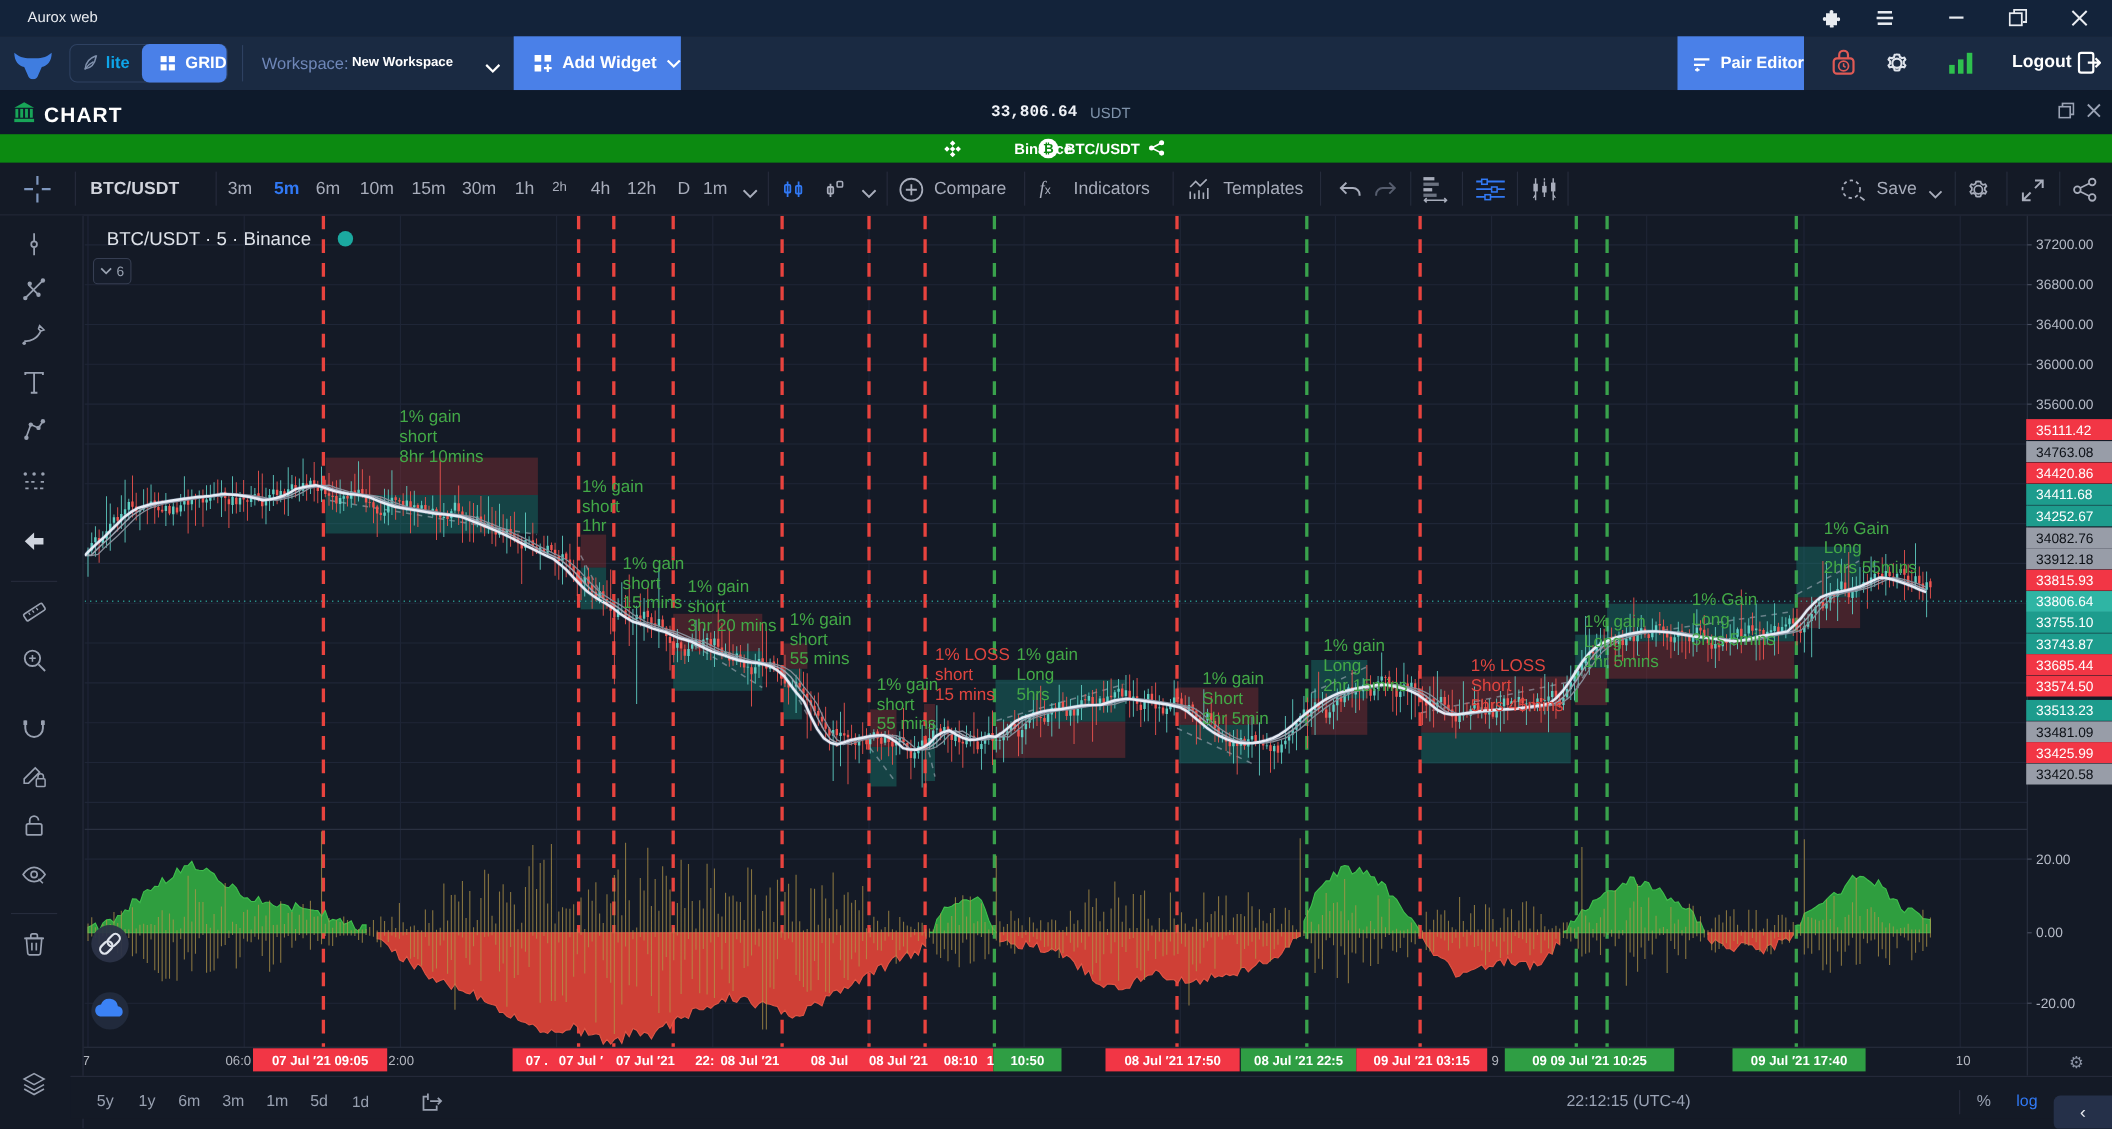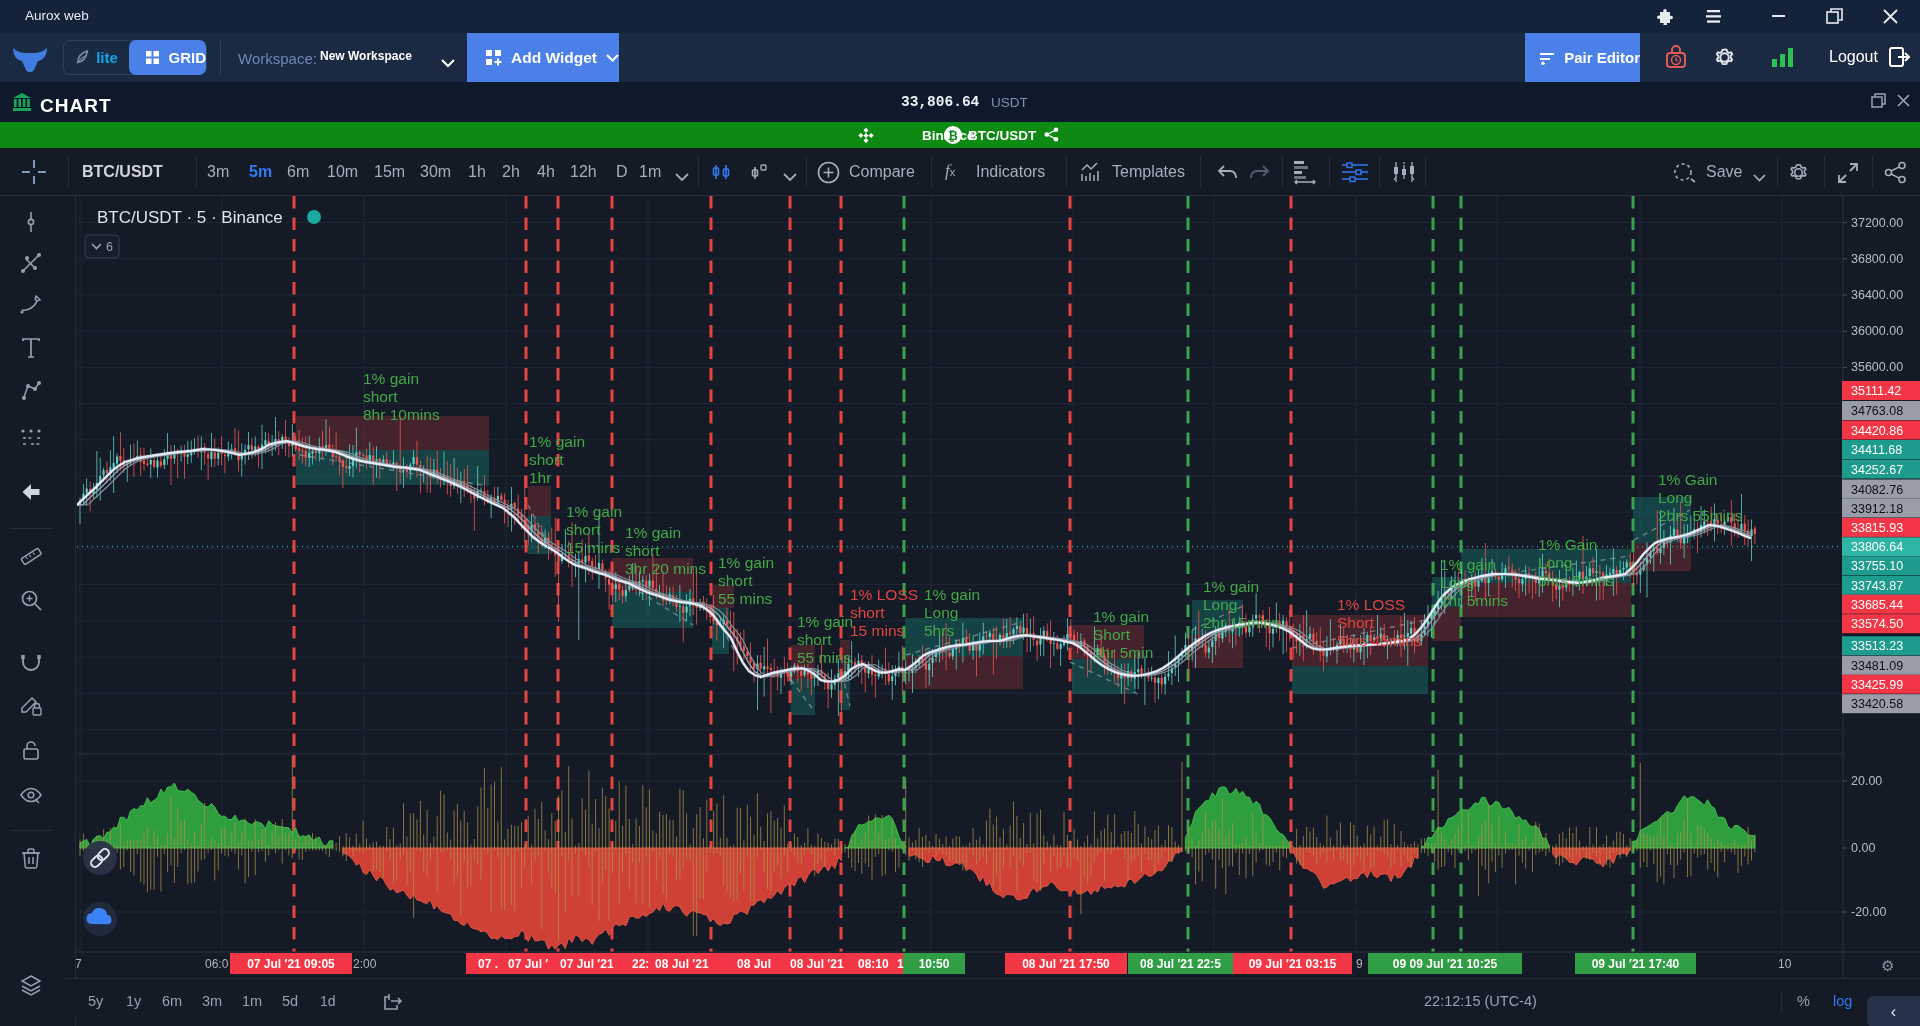--- a/index.html
+++ b/index.html
@@ -314,21 +314,21 @@
       </svg></div>
     <div class="abs" style="left:1712px;top:12px"><svg width="25" height="25" viewBox="0 0 25 25" fill="none" style="">
         <circle cx="12.5" cy="12.5" r="4.2" stroke="#dfe4ec" stroke-width="1.9"></circle>
         <path d="M12.5 4.5a8 8 0 0 1 2.1.28l.6 2.1a6 6 0 0 1 1.8 1.04l2.1-.58a8 8 0 0 1 1.06 1.83l-1.5 1.58a6 6 0 0 1 0 2.1l1.5 1.58a8 8 0 0 1-1.06 1.83l-2.1-.58a6 6 0 0 1-1.8 1.04l-.6 2.1a8 8 0 0 1-4.2 0l-.6-2.1a6 6 0 0 1-1.8-1.04l-2.1.58a8 8 0 0 1-1.06-1.83l1.5-1.58a6 6 0 0 1 0-2.1l-1.5-1.58A8 8 0 0 1 5.9 7.42l2.1.58a6 6 0 0 1 1.8-1.04l.6-2.1a8 8 0 0 1 2.1-.28z" stroke="#dfe4ec" stroke-width="1.9" fill="none"></path>
       </svg></div>
     <div class="abs" style="left:1771px;top:13px"><svg width="24" height="22" viewBox="0 0 24 22" fill="none" style="">
         <rect x="1" y="13" width="5" height="8" fill="#2ec04e"></rect>
         <rect x="9" y="8" width="5" height="13" fill="#2ec04e"></rect>
         <rect x="17" y="2" width="5" height="19" fill="#2ec04e"></rect>
       </svg></div>
-    <div class="abs" style="left:1829px;top:15px;font-size:16px;color:#fff;font-weight:normal">Logout</div>
+    <div class="abs" style="left:1829px;top:15px;font-size:16px;color:#fff;font-weight:bold">Logout</div>
     <div class="abs" style="left:1888px;top:13px"><svg width="22" height="22" viewBox="0 0 22 22" fill="none" style="">
         <rect x="2" y="2" width="13" height="18" rx="2" stroke="#fff" stroke-width="2"></rect>
         <path d="M10 11h10M17 7l4 4-4 4" stroke="#fff" stroke-width="2"></path>
       </svg></div>
   </div>
 <div class="abs widghead">
     <div class="abs" style="left:12px;top:10px"><svg width="20" height="20" viewBox="0 0 20 20" fill="none" style="">
         <path d="M10 1L19 6H1z" fill="#18a558"></path>
         <rect x="2" y="7" width="2.6" height="8" fill="#18a558"></rect>
         <rect x="6.4" y="7" width="2.6" height="8" fill="#18a558"></rect>
@@ -371,21 +371,21 @@
     <div class="vsep" style="left:68px"></div>
     <div class="abs" style="left:82px;top:15px;font-size:16px;color:#d1d4dc;font-weight:bold">BTC/USDT</div>
     <div class="vsep" style="left:196px"></div>
     <div class="abs" style="left:207px;top:15px;font-size:16px;color:#a8adbb;font-weight:normal">3m</div>
     <div class="abs" style="left:249px;top:15px;font-size:16px;color:#3179f5;font-weight:bold">5m</div>
     <div class="abs" style="left:287px;top:15px;font-size:16px;color:#a8adbb;font-weight:normal">6m</div>
     <div class="abs" style="left:327px;top:15px;font-size:16px;color:#a8adbb;font-weight:normal">10m</div>
     <div class="abs" style="left:374px;top:15px;font-size:16px;color:#a8adbb;font-weight:normal">15m</div>
     <div class="abs" style="left:420px;top:15px;font-size:16px;color:#a8adbb;font-weight:normal">30m</div>
     <div class="abs" style="left:468px;top:15px;font-size:16px;color:#a8adbb;font-weight:normal">1h</div>
-    <div class="abs" style="left:502px;top:15px;font-size:16px;color:#a8adbb;font-weight:normal">2h</div>
+    <div class="abs" style="left:502px;top:15px;font-size:12px;color:#a8adbb;font-weight:normal">2h</div>
     <div class="abs" style="left:537px;top:15px;font-size:16px;color:#a8adbb;font-weight:normal">4h</div>
     <div class="abs" style="left:570px;top:15px;font-size:16px;color:#a8adbb;font-weight:normal">12h</div>
     <div class="abs" style="left:616px;top:15px;font-size:16px;color:#a8adbb;font-weight:normal">D</div>
     <div class="abs" style="left:639px;top:15px;font-size:16px;color:#a8adbb;font-weight:normal">1m</div>
     <div class="abs" style="left:675px;top:20px"><svg width="14" height="9" viewBox="0 0 14 9" fill="none" style="">
         <path d="M1 1l6 6 6-6" stroke="#a8adbb" stroke-width="1.8" fill="none"></path>
       </svg></div>
     <div class="vsep" style="left:698px"></div>
     <div class="abs" style="left:711px;top:13px"><svg width="20" height="22" viewBox="0 0 20 22" fill="none" style="">
         <path d="M5 4v14M15 4v14" stroke="#3179f5" stroke-width="1.6"></path>

